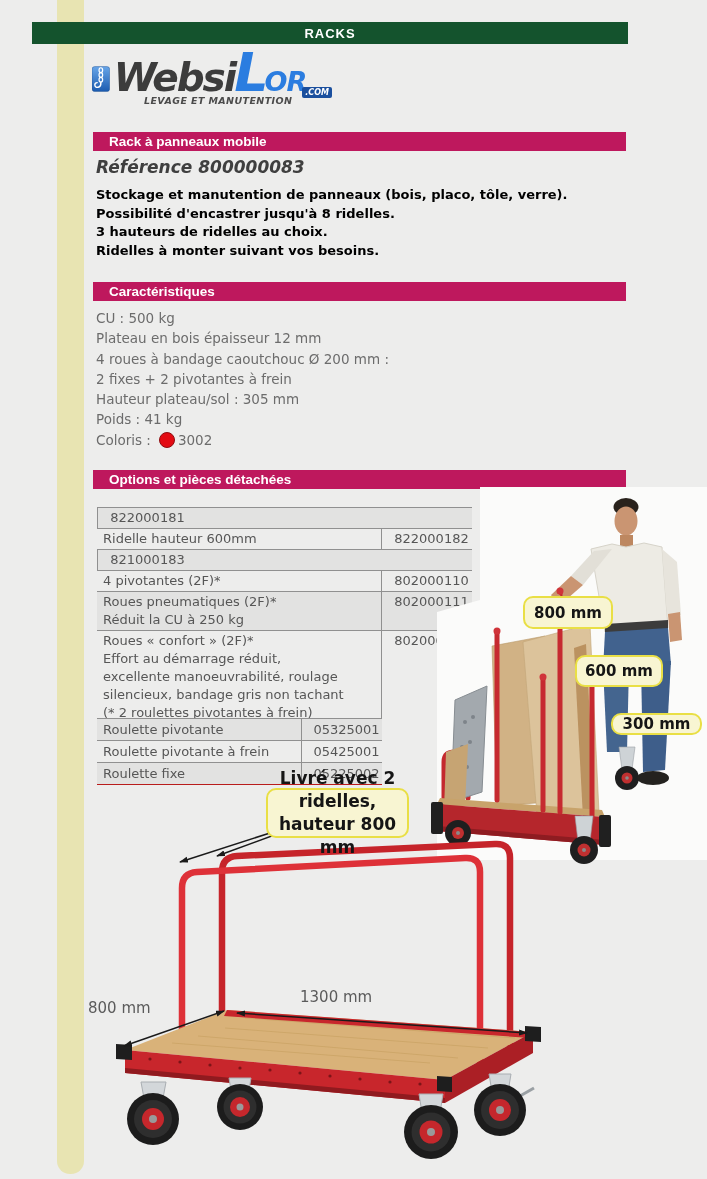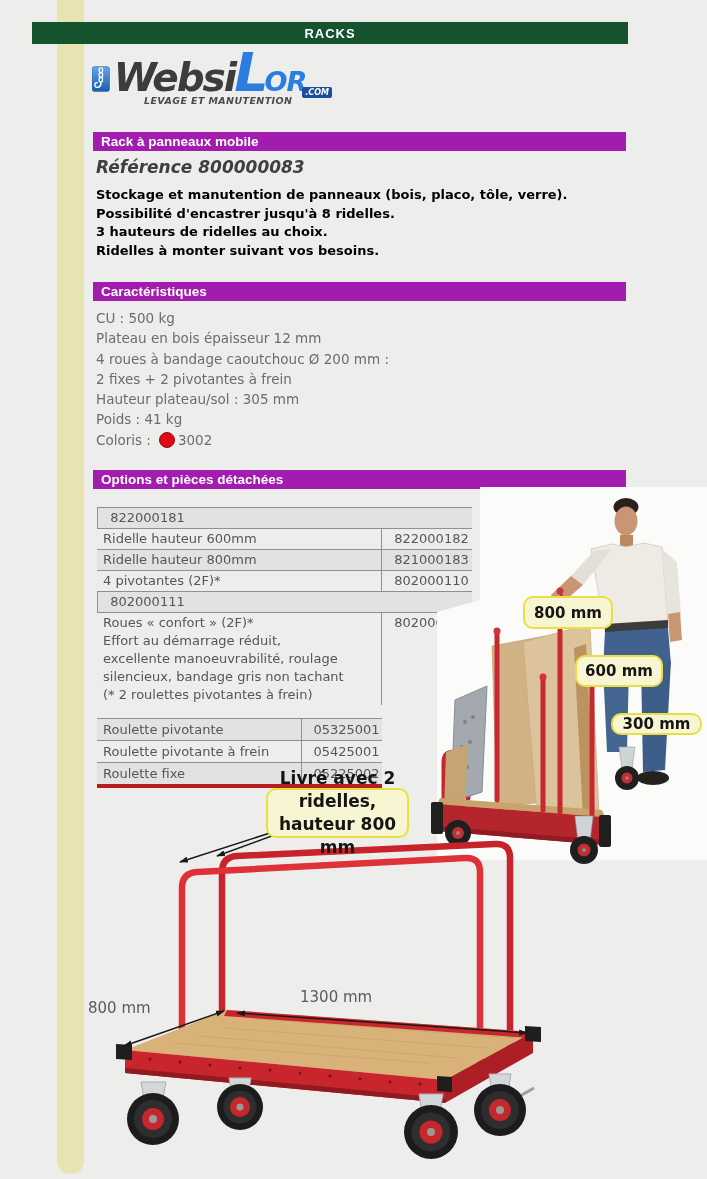--- a/index.html
+++ b/index.html
@@ -25,42 +25,42 @@
     letter-spacing:-2px;margin-left:-1px;line-height:50px;}
   .lt-or{font-size:27px;font-weight:900;font-style:italic;color:#2b7de0;
     letter-spacing:-1px;margin-left:-2px;}
   .lt-com{font-size:8px;font-weight:bold;font-style:italic;color:#ffffff;
     background:#1a4f9e;border-radius:2px;padding:1px 3px;margin-left:-4px;
     align-self:flex-end;margin-bottom:2px;}
   .logo-tagline{position:absolute;left:52px;top:47px;font-size:9.5px;
     font-weight:bold;font-style:italic;color:#4b4b4b;letter-spacing:.4px;}
   
   .secthdr{position:absolute;left:93px;width:533px;height:19px;
-    background:#a21caf;color:#ffffff;font-weight:bold;font-size:13.5px;
-    line-height:19px;padding-left:8px;box-sizing:border-box;
+    background:#be185d;color:#ffffff;font-weight:bold;font-size:13.5px;
+    line-height:19px;padding-left:16px;box-sizing:border-box;
     font-family:"Liberation Sans",sans-serif;}
   .hdr-product{top:132px;}
   .hdr-chars{top:282px;}
   .hdr-options{top:470px;}
   
   .reference{position:absolute;left:96px;top:157px;font-size:17px;
     font-weight:bold;font-style:italic;color:#3f3f3f;}
   .desc{position:absolute;left:96px;top:186px;font-size:13px;font-weight:bold;
     color:#000000;line-height:18.5px;width:530px;}
   .chars{position:absolute;left:96px;top:308px;font-size:13.5px;
     color:#6c6c6c;line-height:20.3px;width:520px;}
   .coloris-line{display:flex;align-items:center;}
   .dot{display:inline-block;width:14px;height:14px;border-radius:50%;
     background:#e30b13;border:1px solid #8e0d10;margin:0 3px 0 8px;}
   
   .tbl{position:absolute;left:97px;font-size:13px;color:#565656;}
   .tbl1{top:507px;width:375px;}
   .tbl2{top:718px;width:285px;}
   .trow{display:flex;align-items:stretch;border-top:1px solid #909090;}
-  .tbl2 .trow:last-child{border-bottom:4px solid #b91c1c;}
+  .tbl2 .trow:last-child{border-bottom:1px solid #b91c1c;}
   .shaded{background:#e2e2e1;}
   .tlabel{flex:1;padding:1px 4px 1px 6px;line-height:18px;white-space:pre-line;}
   .tbl2 .tlabel{line-height:19px;}
   .tcode{border-left:1px solid #909090;padding:1px 0 1px 9px;line-height:18px;text-align:center;}
   .tbl1 .tcode{width:81px;}
   .tbl2 .tcode{width:71px;line-height:19px;}
   
   .scene{position:absolute;left:0;top:0;}
   .tag{position:absolute;background:#f8f5d2;border:2px solid #e9df45;
     border-radius:10px;display:flex;align-items:center;justify-content:center;
@@ -138,28 +138,29 @@
 
   <div class="tbl tbl1">
     <div class="trow shaded">
       <div class="tcode">822000181</div>
     </div>
     <div class="trow">
       <div class="tlabel">Ridelle hauteur 600mm</div>
       <div class="tcode">822000182</div>
     </div>
     <div class="trow shaded">
-      <div class="tlabel">Ridelle hauteur 800mm</div>
       <div class="tcode">821000183</div>
     </div>
     <div class="trow">
       <div class="tlabel">4 pivotantes (2F)*</div>
       <div class="tcode">802000110</div>
     </div>
     <div class="trow shaded">
+      <div class="tlabel">Roues pneumatiques (2F)*
+Réduit la CU à 250 kg</div>
       <div class="tcode">802000111</div>
     </div>
     <div class="trow">
       <div class="tlabel">Roues « confort » (2F)*
 Effort au démarrage réduit,
 excellente manoeuvrabilité, roulage
 silencieux, bandage gris non tachant
 (* 2 roulettes pivotantes à frein)</div>
       <div class="tcode">802000108</div>
     </div>

